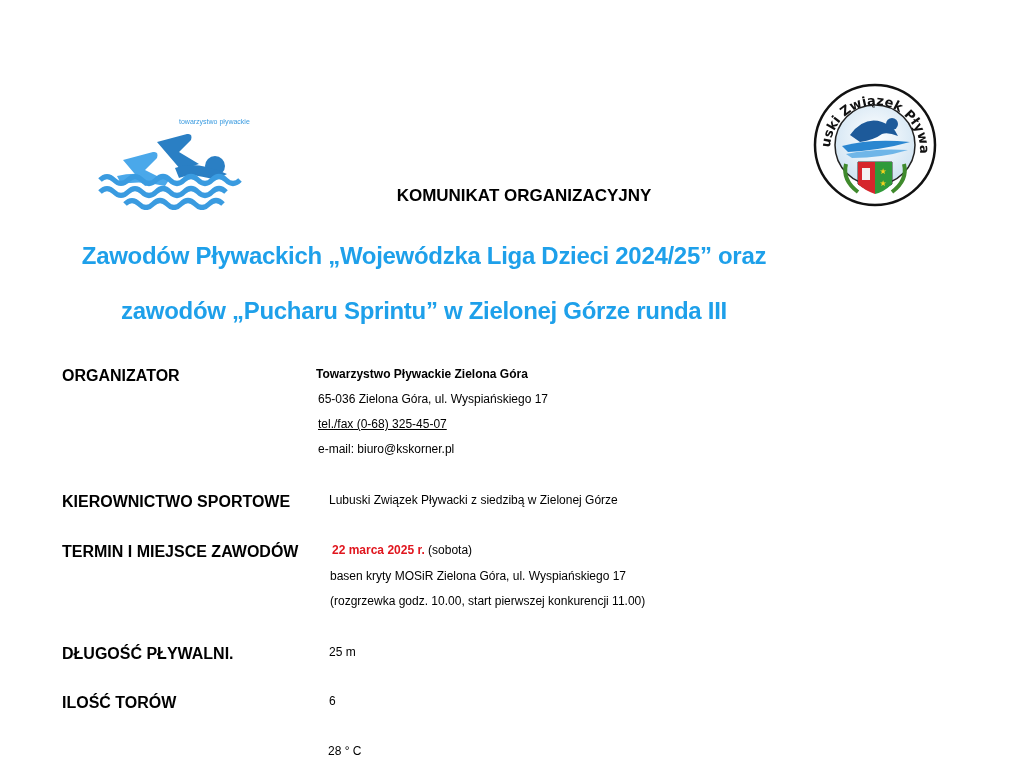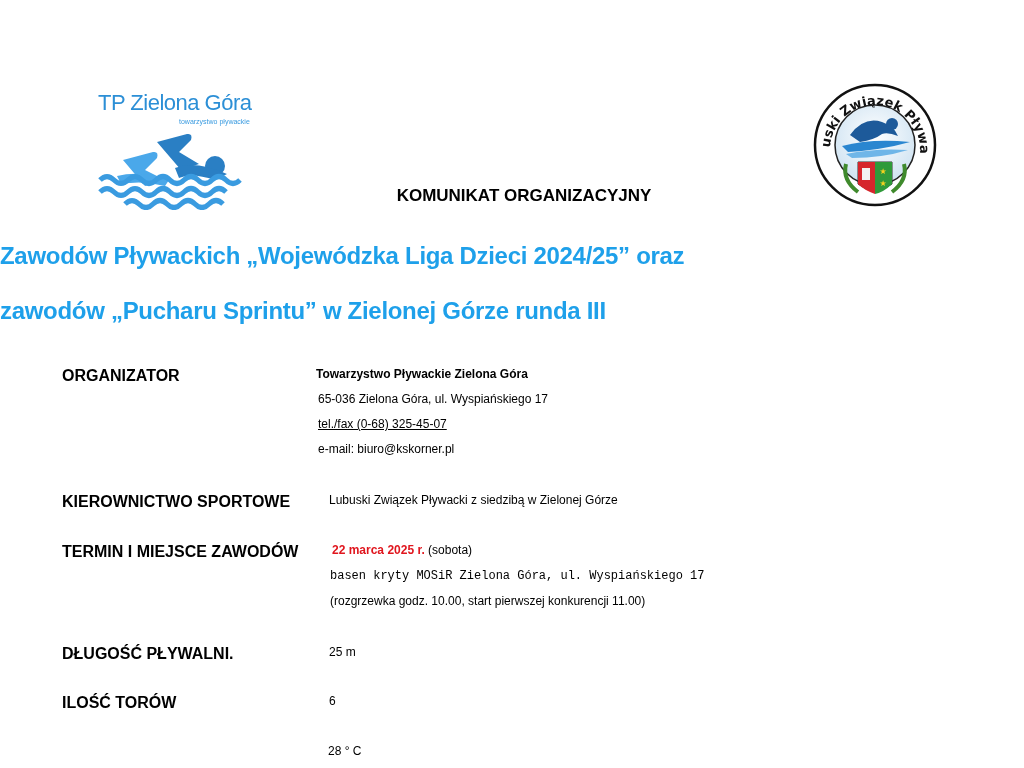--- a/index.html
+++ b/index.html
@@ -62,20 +62,21 @@
       text-align: center;
       font-weight: bold;
       font-size: 17px;
       padding-left: 24px;
       box-sizing: border-box;
     }
 
     .title {
       left: 0;
       width: 848px;
+      text-align: center;
       font-weight: bold;
       font-size: 24px;
       color: #1ea0ea;
       letter-spacing: -0.3px;
     }
     .title1 { top: 242px; }
     .title2 { top: 297px; }
 
     .row-label {
       font-weight: bold;
@@ -86,21 +87,20 @@
       font-size: 12px;
       white-space: nowrap;
     }
     .bold { font-weight: bold; }
     .red { color: #e0161e; font-weight: bold; }
   </style>
 </head>
 <body>
 
 <div class="abs logo-left">
-  <div class="logo-left-title">TP Zielona Góra</div>
   <div class="logo-left-sub">towarzystwo pływackie</div>
   <svg class="logo-left-svg" width="150" height="80" viewBox="0 0 150 80">
 
     <path d="M62 12 L92 4 Q98 3 96 10 L84 22 L104 34 L86 40 Z" fill="#2a7fc4"></path>
     <circle cx="120" cy="36" r="10" fill="#2a7fc4"></circle>
     <path d="M80 38 Q100 30 132 44 L120 50 Q96 42 84 48 Z" fill="#2a7fc4"></path>
 
     <path d="M28 30 L58 22 Q64 21 62 28 L50 40 L70 50 L50 56 Z" fill="#4aa8ea"></path>
     <path d="M22 46 Q46 40 74 50 L70 56 Q48 50 26 54 Z" fill="#4aa8ea"></path>
 
@@ -154,21 +154,21 @@
 <div class="abs row-value" style="left:318px; top:442px;">e-mail: biuro@kskorner.pl</div>
 
 <div class="abs row-label" style="left:62px; top:493px;">KIEROWNICTWO SPORTOWE</div>
 <div class="abs row-value" style="left:329px; top:493px;">Lubuski Związek Pływacki z siedzibą w Zielonej Górze</div>
 
 <div class="abs row-label" style="left:62px; top:543px;">TERMIN I MIEJSCE ZAWODÓW</div>
 <div class="abs row-value" style="left:332px; top:543px;">
   <span class="red">22 marca 2025 r.</span>
   <span>(sobota)</span>
 </div>
-<div class="abs row-value" style="left:330px; top:569px;font-family:Liberation Mono, monospace;">basen kryty MOSiR Zielona Góra, ul. Wyspiańskiego 17</div>
+<div class="abs row-value" style="left:330px; top:569px;">basen kryty MOSiR Zielona Góra, ul. Wyspiańskiego 17</div>
 <div class="abs row-value" style="left:330px; top:594px;">(rozgrzewka godz. 10.00, start pierwszej konkurencji 11.00)</div>
 
 <div class="abs row-label" style="left:62px; top:645px;">DŁUGOŚĆ PŁYWALNI.</div>
 <div class="abs row-value" style="left:329px; top:645px;">25 m</div>
 
 <div class="abs row-label" style="left:62px; top:694px;">ILOŚĆ TORÓW</div>
 <div class="abs row-value" style="left:329px; top:694px;">6</div>
 
 <div class="abs row-label" style="left:62px; top:744px;margin-top:30px;">TEMP. WODY</div>
 <div class="abs row-value" style="left:328px; top:744px;text-align:right;">28 ° C</div>

